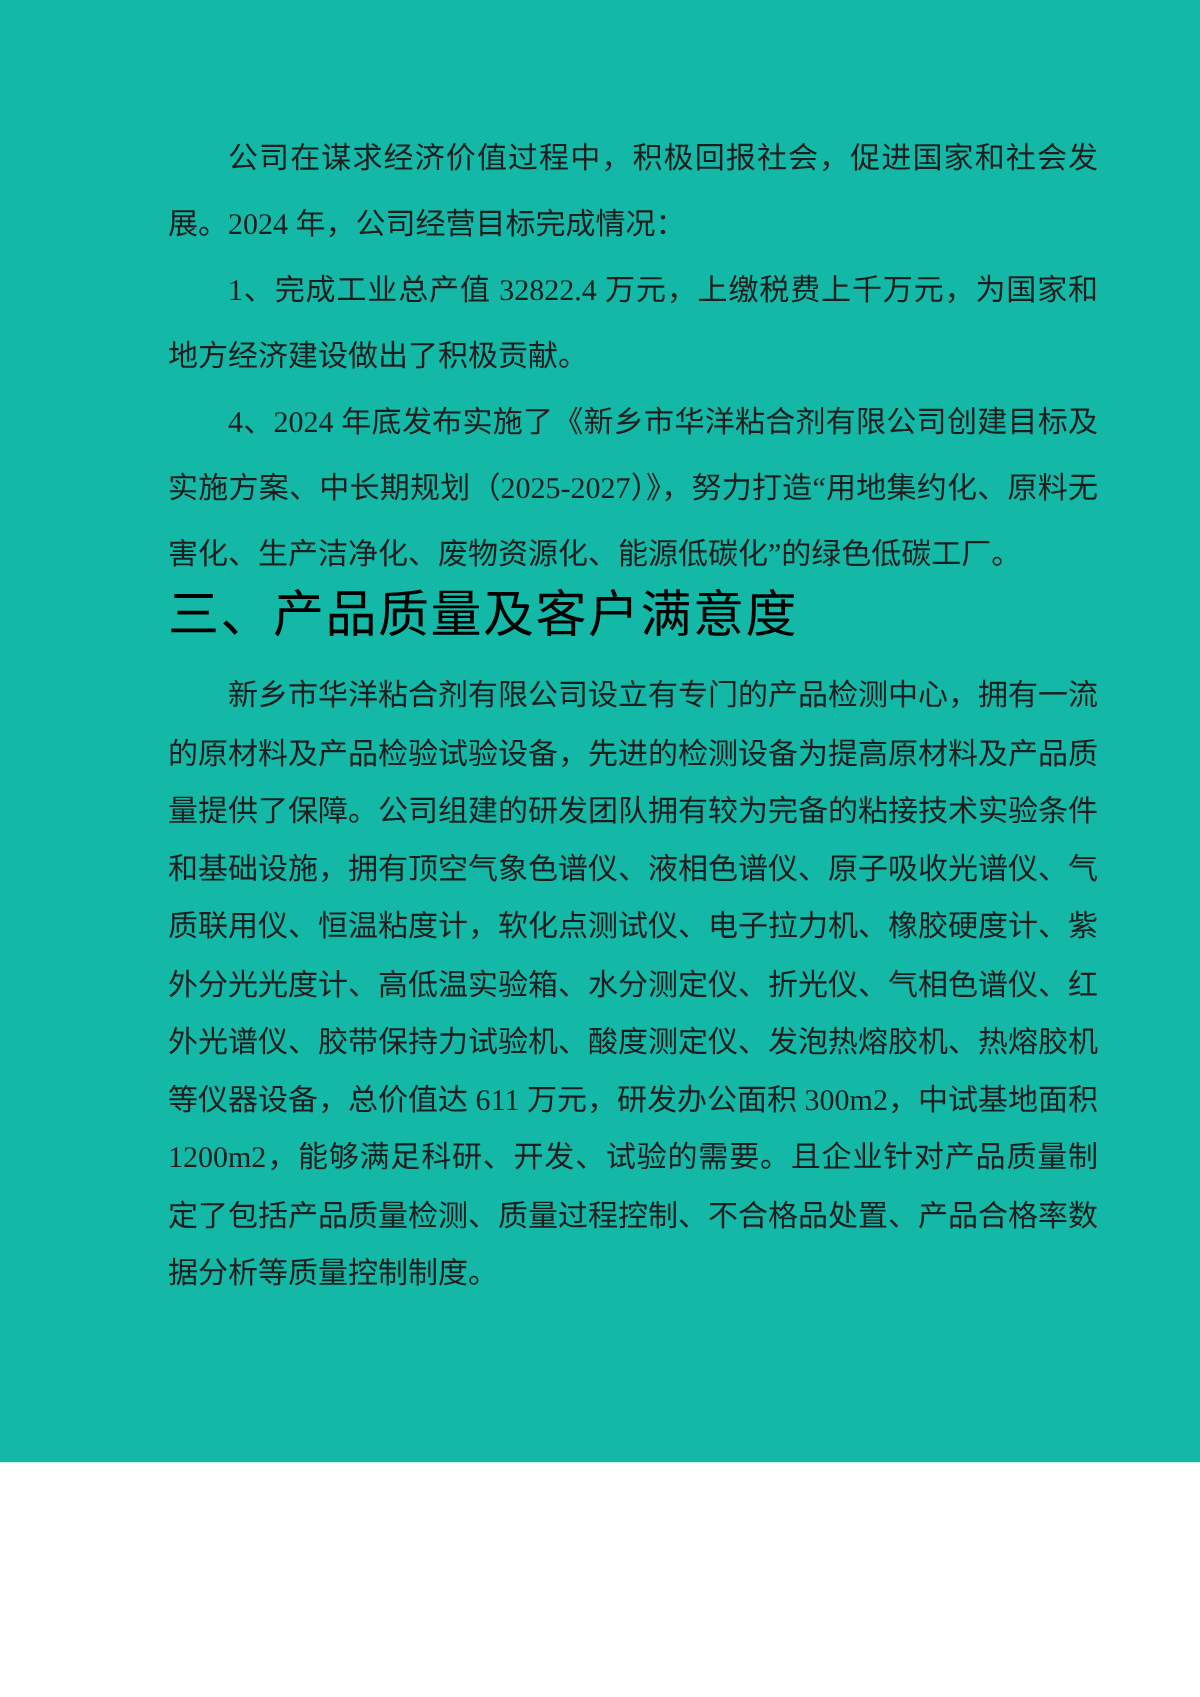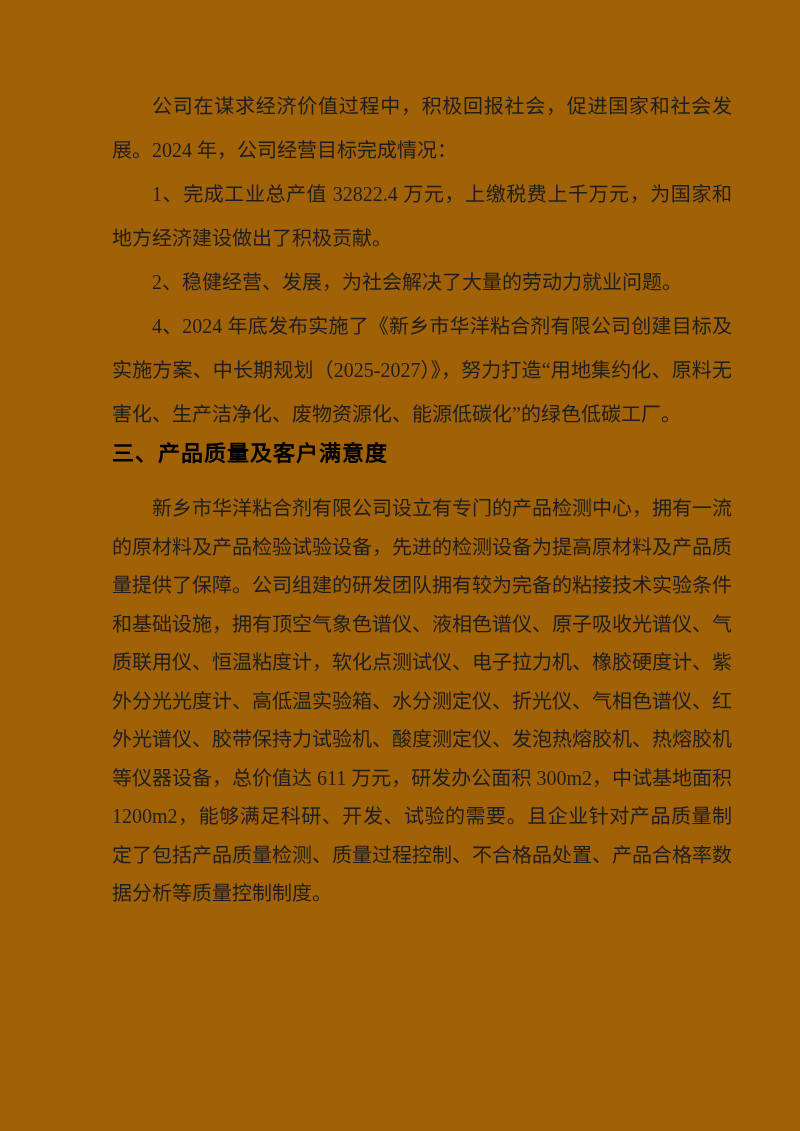--- a/index.html
+++ b/index.html
@@ -3,60 +3,59 @@
 <meta charset="utf-8">
 <style>
   html, body {
     margin: 0;
     padding: 0;
     background: #ffffff;
   }
   .page {
     position: relative;
     width: 800px;
-    height: 1131px;
-    background: #a16207;
+    height: 975px;
+    background: #14b8a6;
     box-sizing: border-box;
     padding: 84px 68px 0 112px;
     font-family: "Liberation Serif", "DejaVu Serif", serif;
     color: #1e1e1e;
     overflow: hidden;
   }
   .page p {
     margin: 0;
     font-size: 20px;
     line-height: 44px;
     text-align: justify;
     text-indent: 2em;
     word-break: break-all;
   }
   .page p.lower {
     line-height: 38.5px;
   }
   h2.section-heading {
     margin: 0 0 17px 0;
     font-family: "Liberation Sans", "DejaVu Sans", sans-serif;
-    font-weight: bold;
+    font-weight: normal;
     color: #000000;
-    font-size: 22px;
+    font-size: 34px;
     line-height: 36px;
     letter-spacing: 1px;
     text-indent: 0;
   }
 </style>
 </head>
 <body>
 
 <div class="page">
 
   <p>公司在谋求经济价值过程中，积极回报社会，促进国家和社会发展。2024 年，公司经营目标完成情况：</p>
 
   <p>1、完成工业总产值 32822.4 万元，上缴税费上千万元，为国家和地方经济建设做出了积极贡献。</p>
 
-  <p>2、稳健经营、发展，为社会解决了大量的劳动力就业问题。</p>
 
 
   <p>4、2024 年底发布实施了《新乡市华洋粘合剂有限公司创建目标及实施方案、中长期规划（2025-2027）》，努力打造“用地集约化、原料无害化、生产洁净化、废物资源化、能源低碳化”的绿色低碳工厂。</p>
 
   <h2 class="section-heading">三、产品质量及客户满意度</h2>
 
   <p class="lower">新乡市华洋粘合剂有限公司设立有专门的产品检测中心，拥有一流的原材料及产品检验试验设备，先进的检测设备为提高原材料及产品质量提供了保障。公司组建的研发团队拥有较为完备的粘接技术实验条件和基础设施，拥有顶空气象色谱仪、液相色谱仪、原子吸收光谱仪、气质联用仪、恒温粘度计，软化点测试仪、电子拉力机、橡胶硬度计、紫外分光光度计、高低温实验箱、水分测定仪、折光仪、气相色谱仪、红外光谱仪、胶带保持力试验机、酸度测定仪、发泡热熔胶机、热熔胶机等仪器设备，总价值达 611 万元，研发办公面积 300m2，中试基地面积 1200m2，能够满足科研、开发、试验的需要。且企业针对产品质量制定了包括产品质量检测、质量过程控制、不合格品处置、产品合格率数据分析等质量控制制度。</p>
 
 </div>
 

